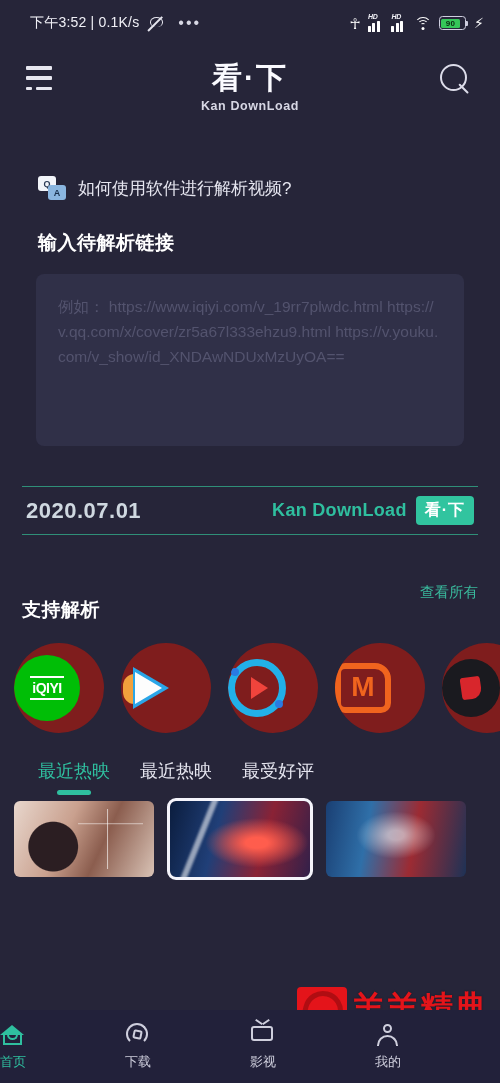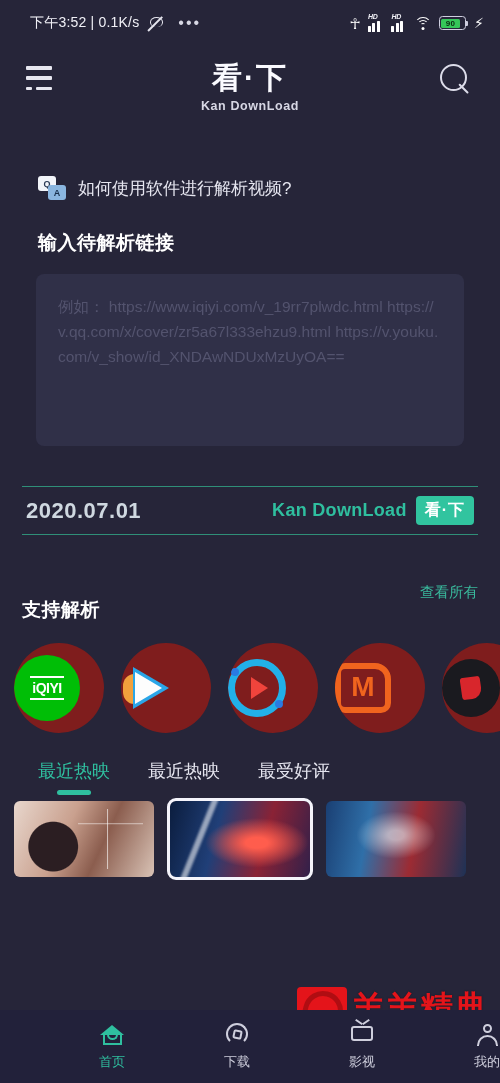--- a/index.html
+++ b/index.html
@@ -148,21 +148,21 @@
     display:flex; align-items:center; justify-content:center; position:relative; }
   .mg .m { color:#f0641e; font-size:28px; font-weight:bold; line-height:1; margin-top:-2px; }
   
   .logo.clipped { margin-left:0; }
   .lt { width:58px; height:58px; border-radius:50%; background:#1a1a1f; position:relative;
     display:flex; align-items:center; justify-content:center; }
   .lt .red { width:20px; height:22px; background:#d8262c; border-radius:3px 3px 10px 3px;
     transform:rotate(-8deg); }
 
   
-  .mtabs { display:flex; gap:38px; padding:26px 0 0 38px; align-items:flex-start; }
+  .mtabs { display:flex; gap:30px; padding:26px 0 0 38px; align-items:flex-start; }
   .mtab { font-size:18px; color:#e4e4ee; cursor:pointer; position:relative; padding-bottom:12px; }
   .mtab.active { color:#2fbf9f; }
   .mtab.active::after { content:""; position:absolute; left:50%; transform:translateX(-50%);
     bottom:0; width:34px; height:5px; background:#2fbf9f; border-radius:3px; }
 
   
   .posters { display:flex; gap:16px; padding:6px 0 0 14px; }
   .poster { width:140px; height:76px; border-radius:6px; overflow:hidden; flex:0 0 auto; position:relative; }
   .poster.sel { outline:3px solid #f4f4fb; }
   .p1 { background:
@@ -195,21 +195,21 @@
     color:rgba(170,180,200,.55); letter-spacing:3px; pointer-events:none; }
   .wm-green { position:absolute; left:308px; top:1022px; font-size:50px; font-weight:bold;
     color:#19d13c; letter-spacing:2px; line-height:1; pointer-events:none;
     text-shadow:0 0 1px rgba(0,0,0,.5); }
   .wm-pill { position:absolute; left:425px; top:1036px; background:#e4141a; color:#ffffff;
     font-size:13px; padding:3px 9px; border-radius:11px; pointer-events:none; }
 
   
   .bottomnav { position:absolute; left:0; right:0; bottom:0; height:73px; background:#22213a;
     display:flex; align-items:center; }
-  .nav-item { flex:1; display:flex; flex-direction:column; align-items:flex-end; gap:7px;
+  .nav-item { flex:1; display:flex; flex-direction:column; align-items:flex-start; gap:7px;
     cursor:pointer; color:#cfcfdd; }
   .nav-item.active { color:#2fbf9f; }
   .nav-label { font-size:13px; }
   .ico { width:25px; height:23px; position:relative; }
   .ico-home .roof { position:absolute; left:0; top:2px; width:0; height:0;
     border-left:12.5px solid transparent; border-right:12.5px solid transparent;
     border-bottom:10px solid currentColor; }
   .ico-home .body { position:absolute; left:3px; top:11px; width:19px; height:11px;
     border:2px solid currentColor; border-top:none; }
   .ico-home .smile { position:absolute; left:7px; top:11px; width:11px; height:6px;

